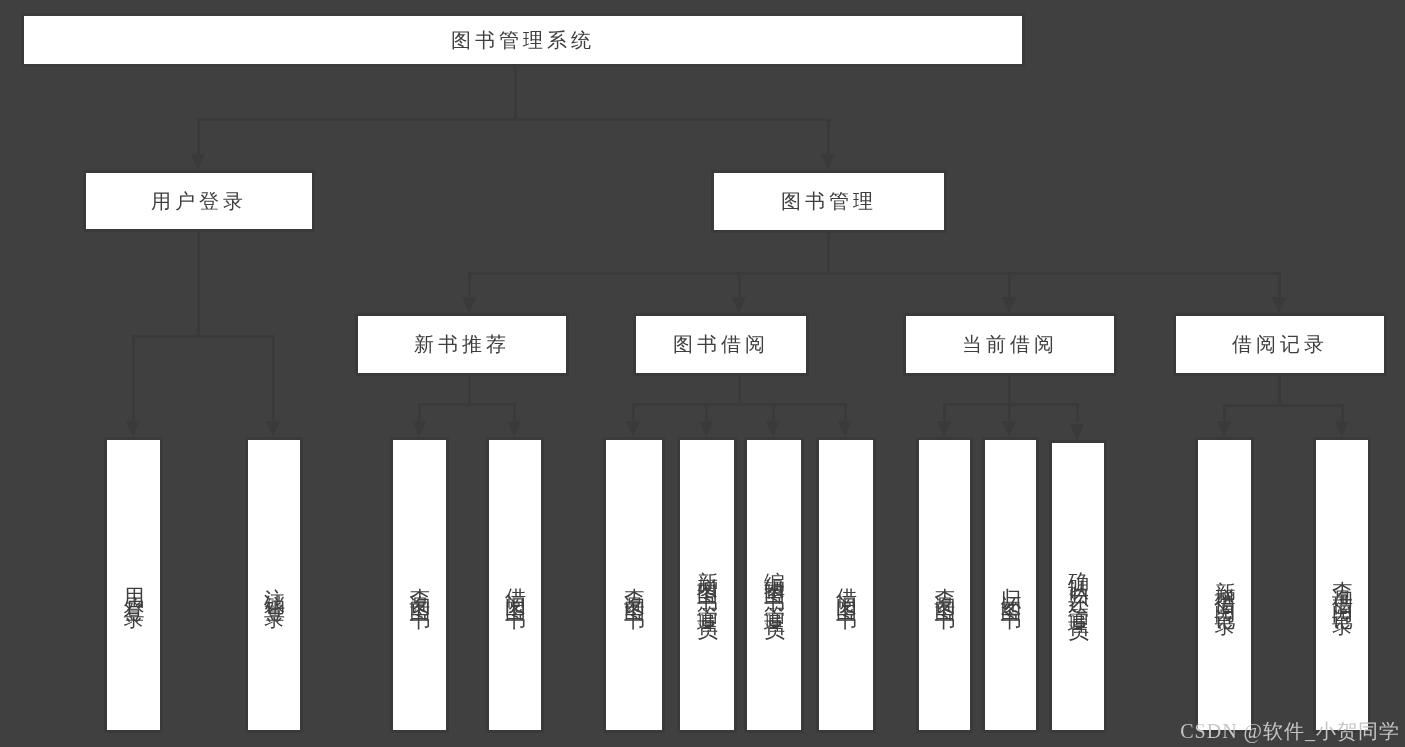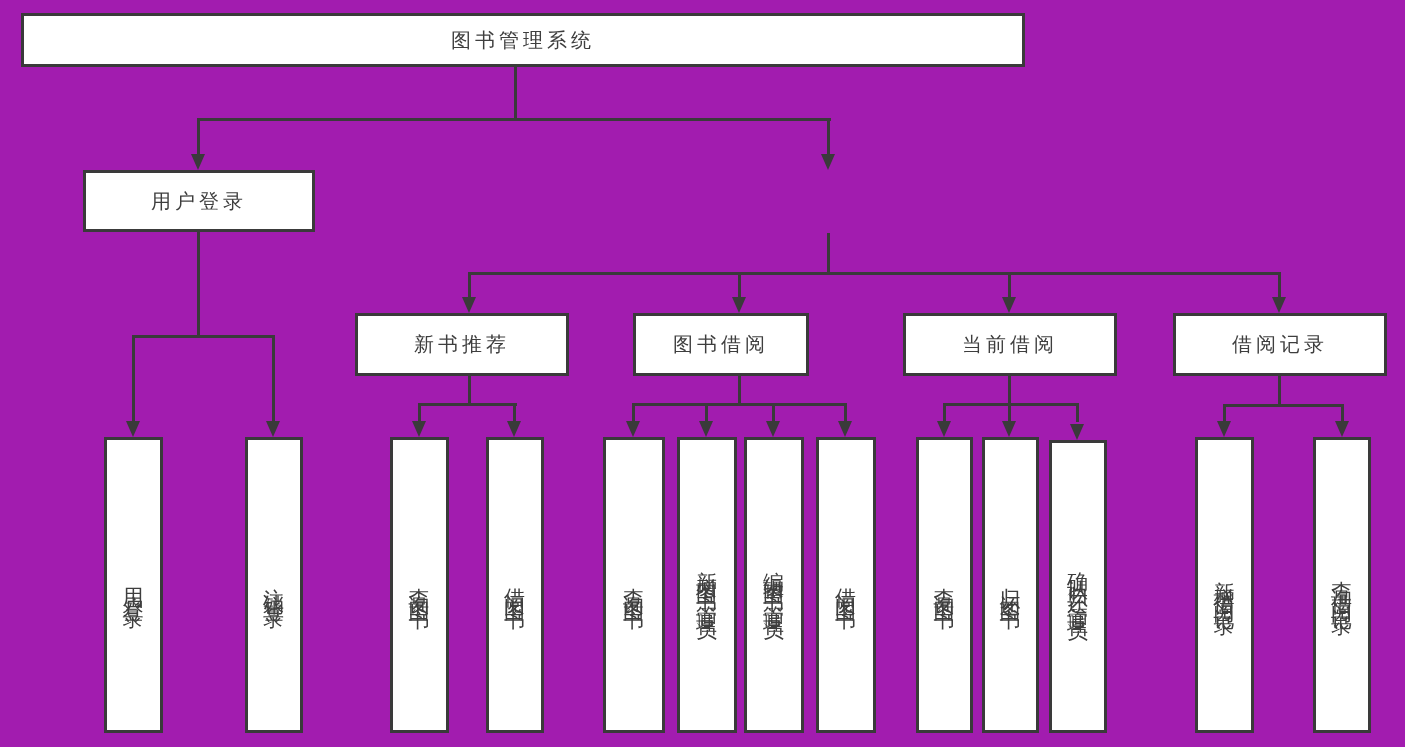--- a/index.html
+++ b/index.html
@@ -1,18 +1,18 @@
 <!DOCTYPE html>
 <html><head>
 <meta charset="utf-8">
 <style>
   html,body{margin:0;padding:0;background:#fff;}
   #stage{
-    position:relative;width:1405px;height:747px;background:#a21caf;overflow:hidden;
-    font-family:Liberation Sans, sans-serif;color:#3e3e3e;
+    position:relative;width:1405px;height:747px;background:#404040;overflow:hidden;
+    font-family:Liberation Serif, serif;color:#3e3e3e;
   }
   .box{
     position:absolute;box-sizing:border-box;border:3px solid #3a3a3a;background:#fff;
     display:flex;align-items:center;justify-content:center;
     font-size:20px;letter-spacing:4px;color:#3e3e3e;white-space:nowrap;
   }
   .leaf span{
     writing-mode:vertical-rl;text-orientation:mixed;
     font-size:21px;letter-spacing:7px;line-height:1;white-space:normal;
   }
@@ -30,20 +30,21 @@
   }
 </style>
 </head>
 <body>
 
 <div id="stage">
 
   <div class="box" style="left:21px;top:13px;width:1004px;height:54px">图书管理系统</div>
 
   <div class="box" style="left:83px;top:170px;width:232px;height:62px">用户登录</div>
+  <div class="box" style="left:711px;top:170px;width:236px;height:63px">图书管理</div>
 
   <div class="box" style="left:355px;top:313px;width:214px;height:63px">新书推荐</div>
   <div class="box" style="left:633px;top:313px;width:176px;height:63px">图书借阅</div>
   <div class="box" style="left:1173px;top:313px;width:214px;height:63px">借阅记录</div>
   <div class="box" style="left:903px;top:313px;width:214px;height:63px">当前借阅</div>
 
   <div class="box leaf" style="left:104px;top:437px;width:59px;height:296px">
     <span>用户登录</span>
     </div>
   <div class="box leaf" style="left:245px;top:437px;width:58px;height:296px">
@@ -139,14 +140,15 @@
   <div class="vl" style="left:1076px;top:403px;height:19px"></div>
   <div class="ah" style="left:1070px;top:424px"></div>
 
   <div class="vl" style="left:1278px;top:376px;height:30px"></div>
   <div class="hl" style="left:1223px;top:404px;width:121px"></div>
   <div class="vl" style="left:1223px;top:404px;height:18px"></div>
   <div class="ah" style="left:1217px;top:421px"></div>
   <div class="vl" style="left:1341px;top:404px;height:18px"></div>
   <div class="ah" style="left:1335px;top:421px"></div>
 
+  <div class="wm">CSDN @软件_小贺同学</div>
 
 </div>
 
 </body></html>

